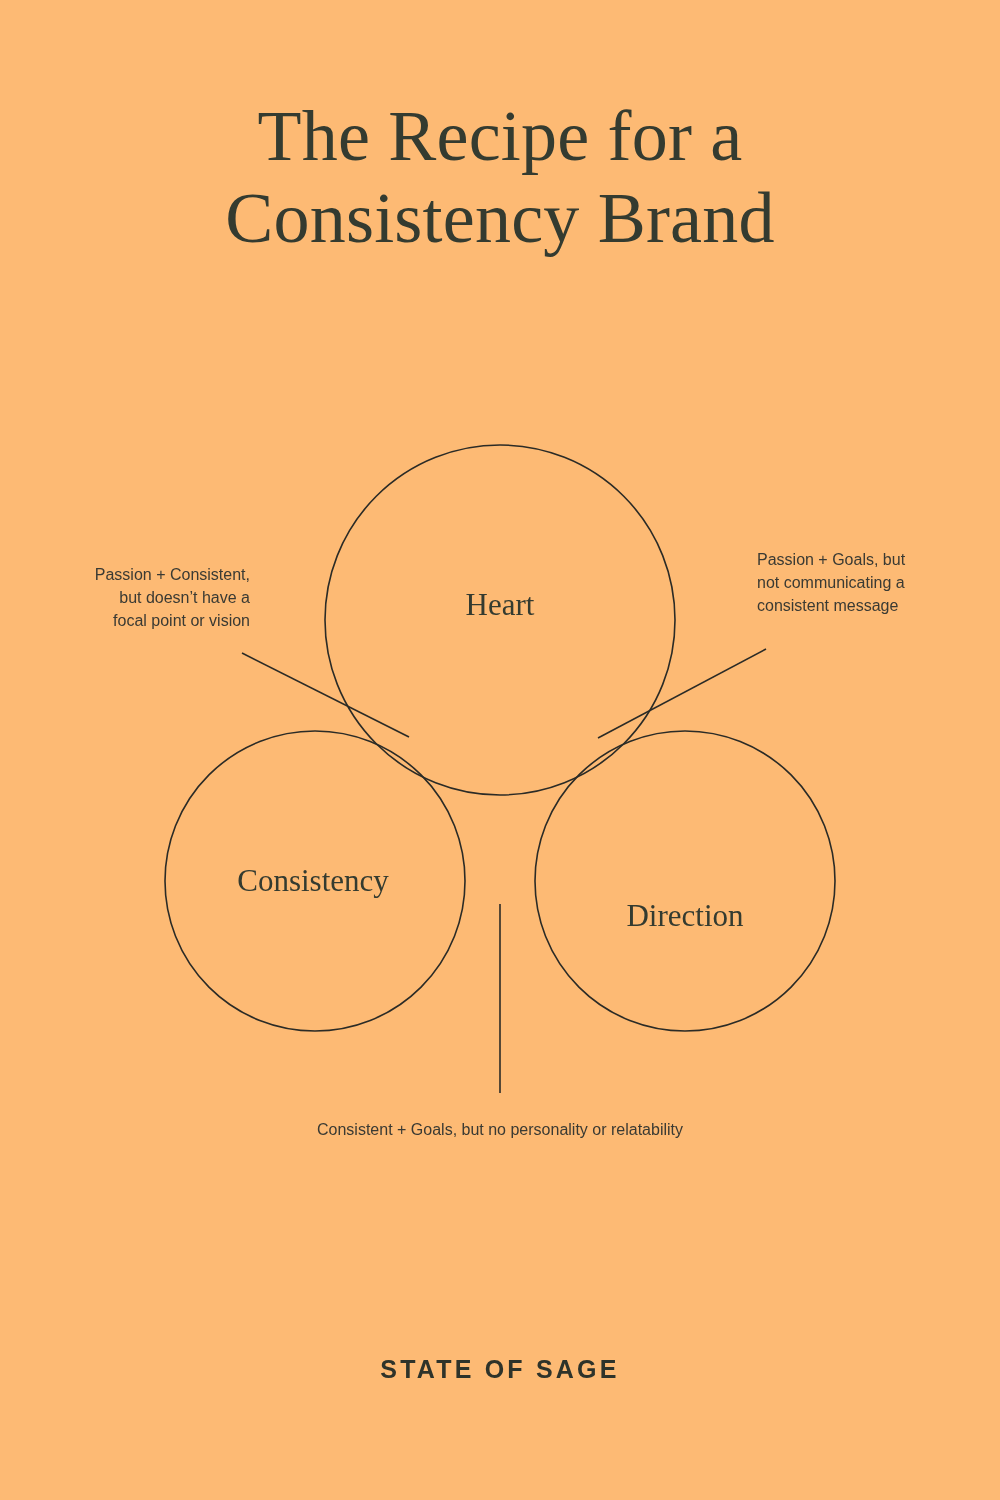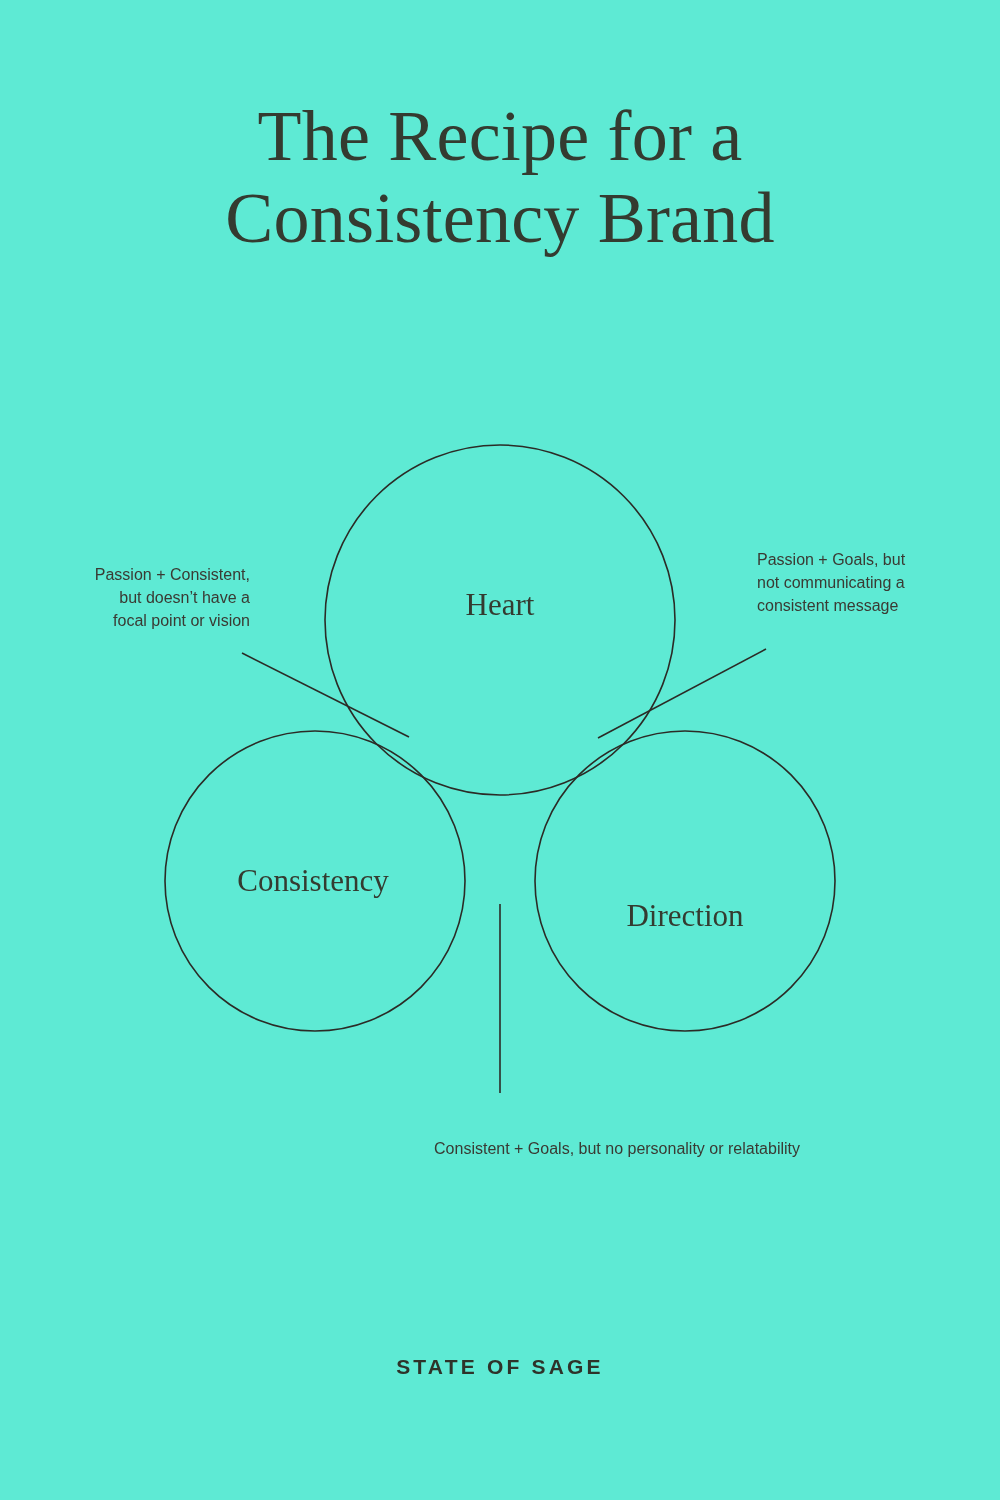--- a/index.html
+++ b/index.html
@@ -13,21 +13,21 @@
     background: #EDE9E1;
     font-family: "Liberation Sans", sans-serif;
     color: #343B30;
     overflow: hidden;
     position: relative;
   }
   .poster {
     position: relative;
     width: 1000px;
     height: 1500px;
-    background: #5eead4;
+    background: #fdba74;
   }
 
   
   .title-block {
     position: absolute;
     left: 0;
     top: 95px;
     width: 1000px;
     text-align: center;
   }
@@ -100,33 +100,32 @@
   #anno-right {
     left: 757px;
     top: 548px;
     width: 215px;
     text-align: left;
   }
   #anno-bottom {
     left: 200px;
     top: 1118px;
     width: 600px;
-    text-align: right;
-    margin-top: 19px;
+    text-align: center;
   }
 
   
   .footer-brand {
     position: absolute;
     left: 0;
     top: 1355px;
     width: 1000px;
     text-align: center;
     font-family: "Liberation Sans", sans-serif;
-    font-size: 21px;
+    font-size: 25px;
     font-weight: 700;
     letter-spacing: 3.2px;
     color: #2E332A;
   }
 </style>
 </head>
 <body>
 
 <div class="poster">
 

